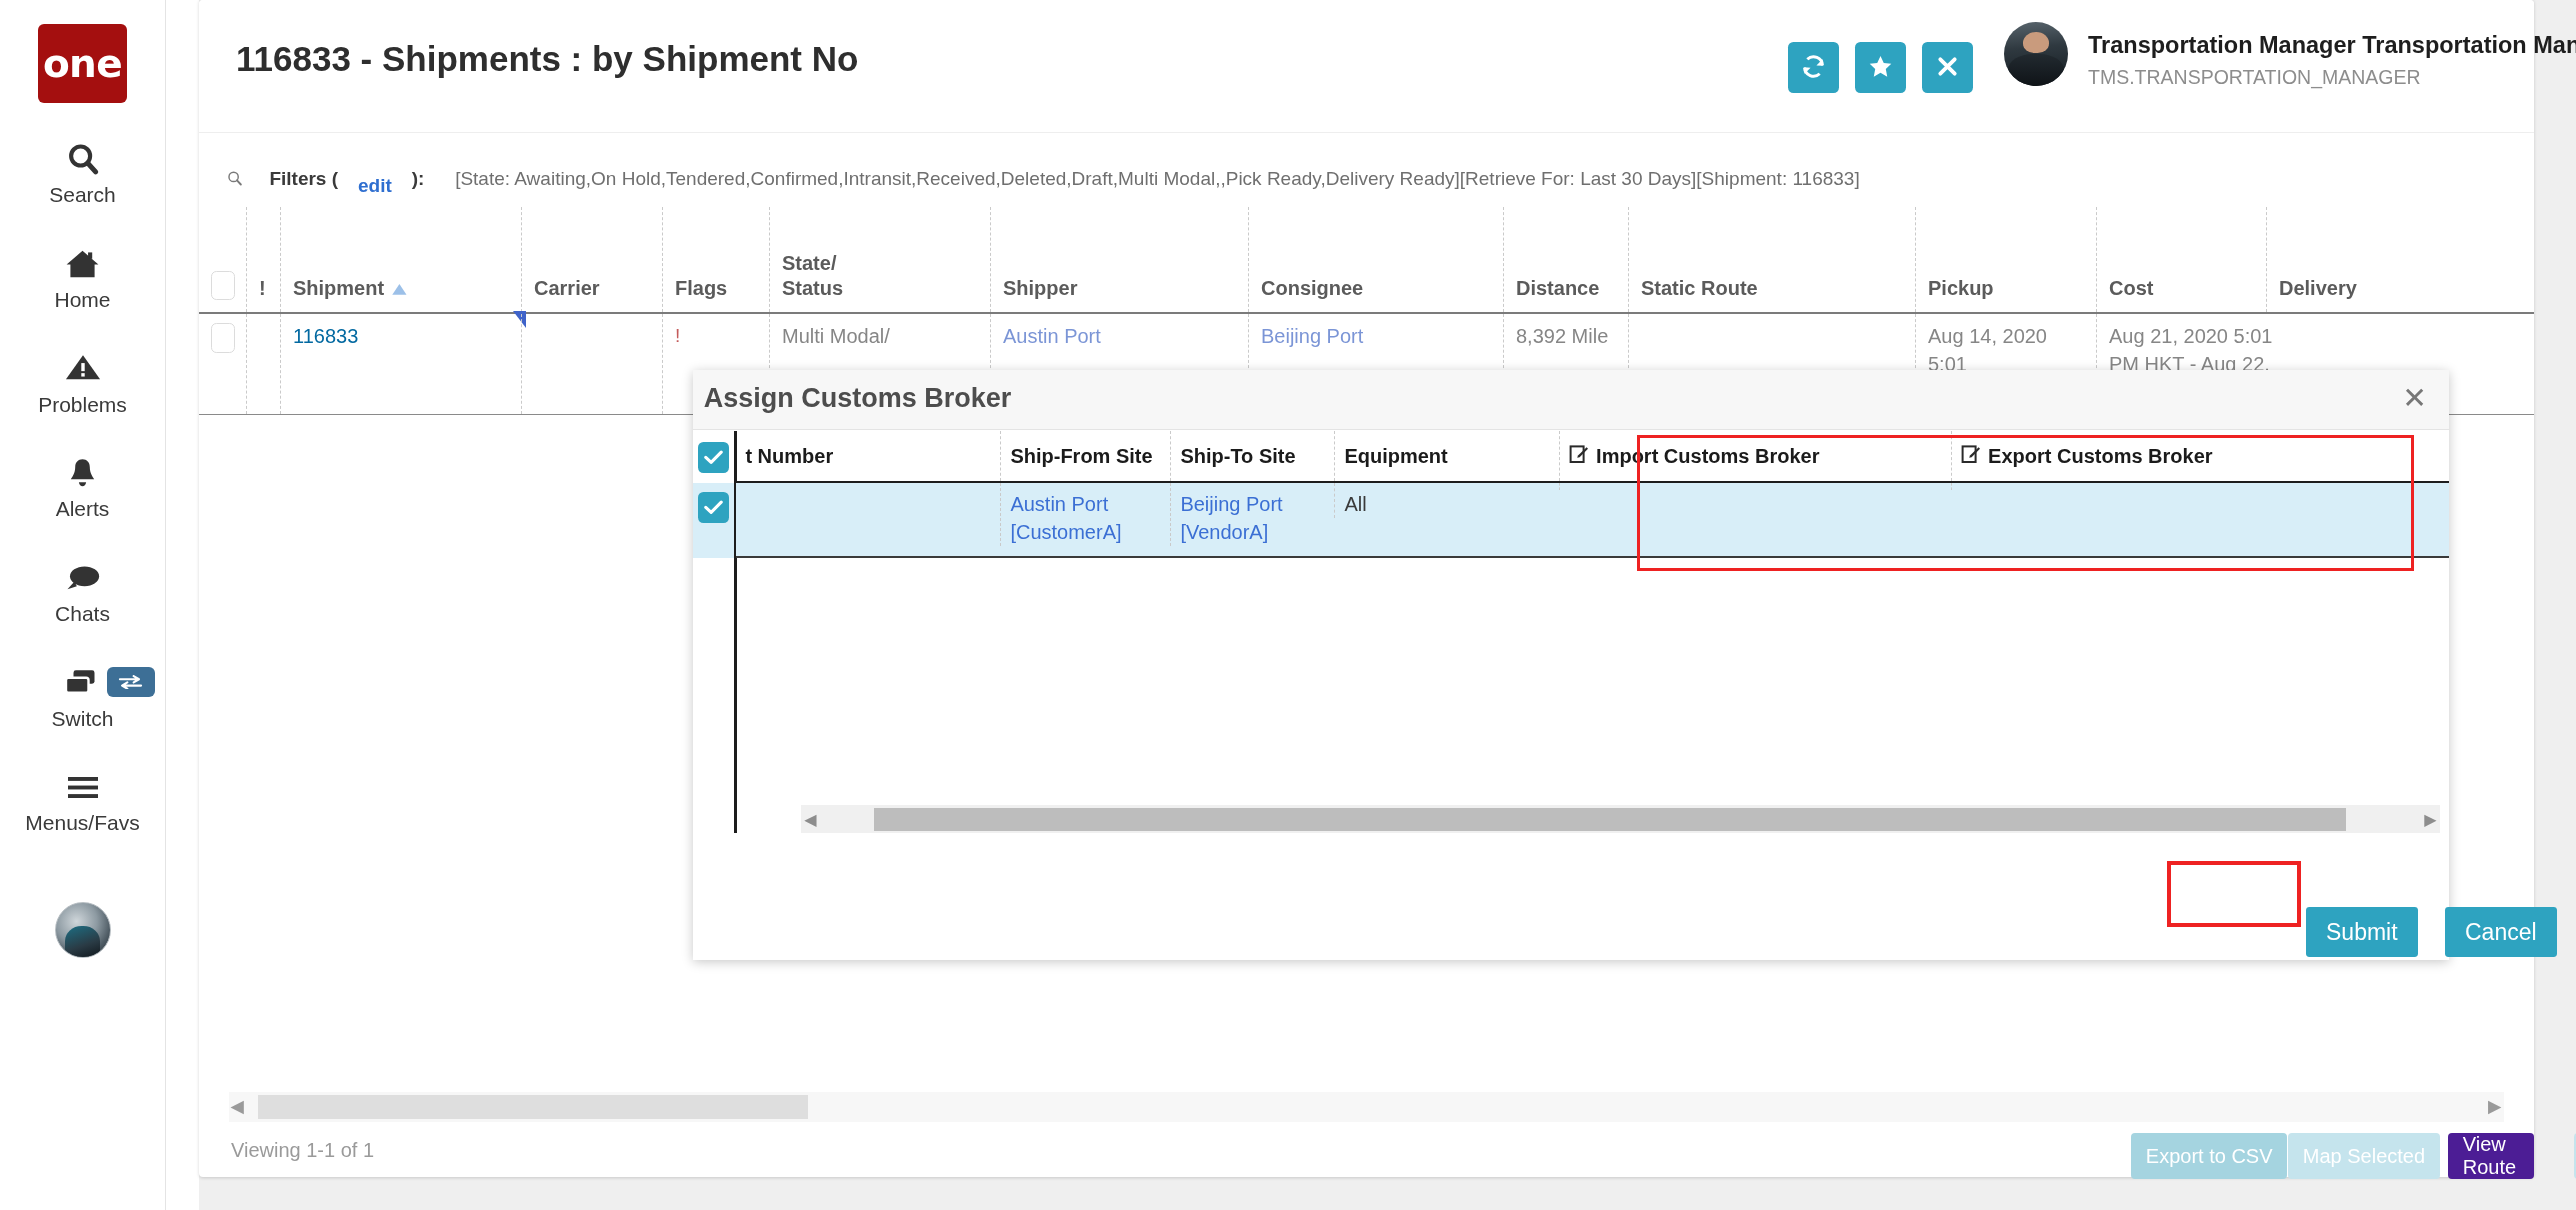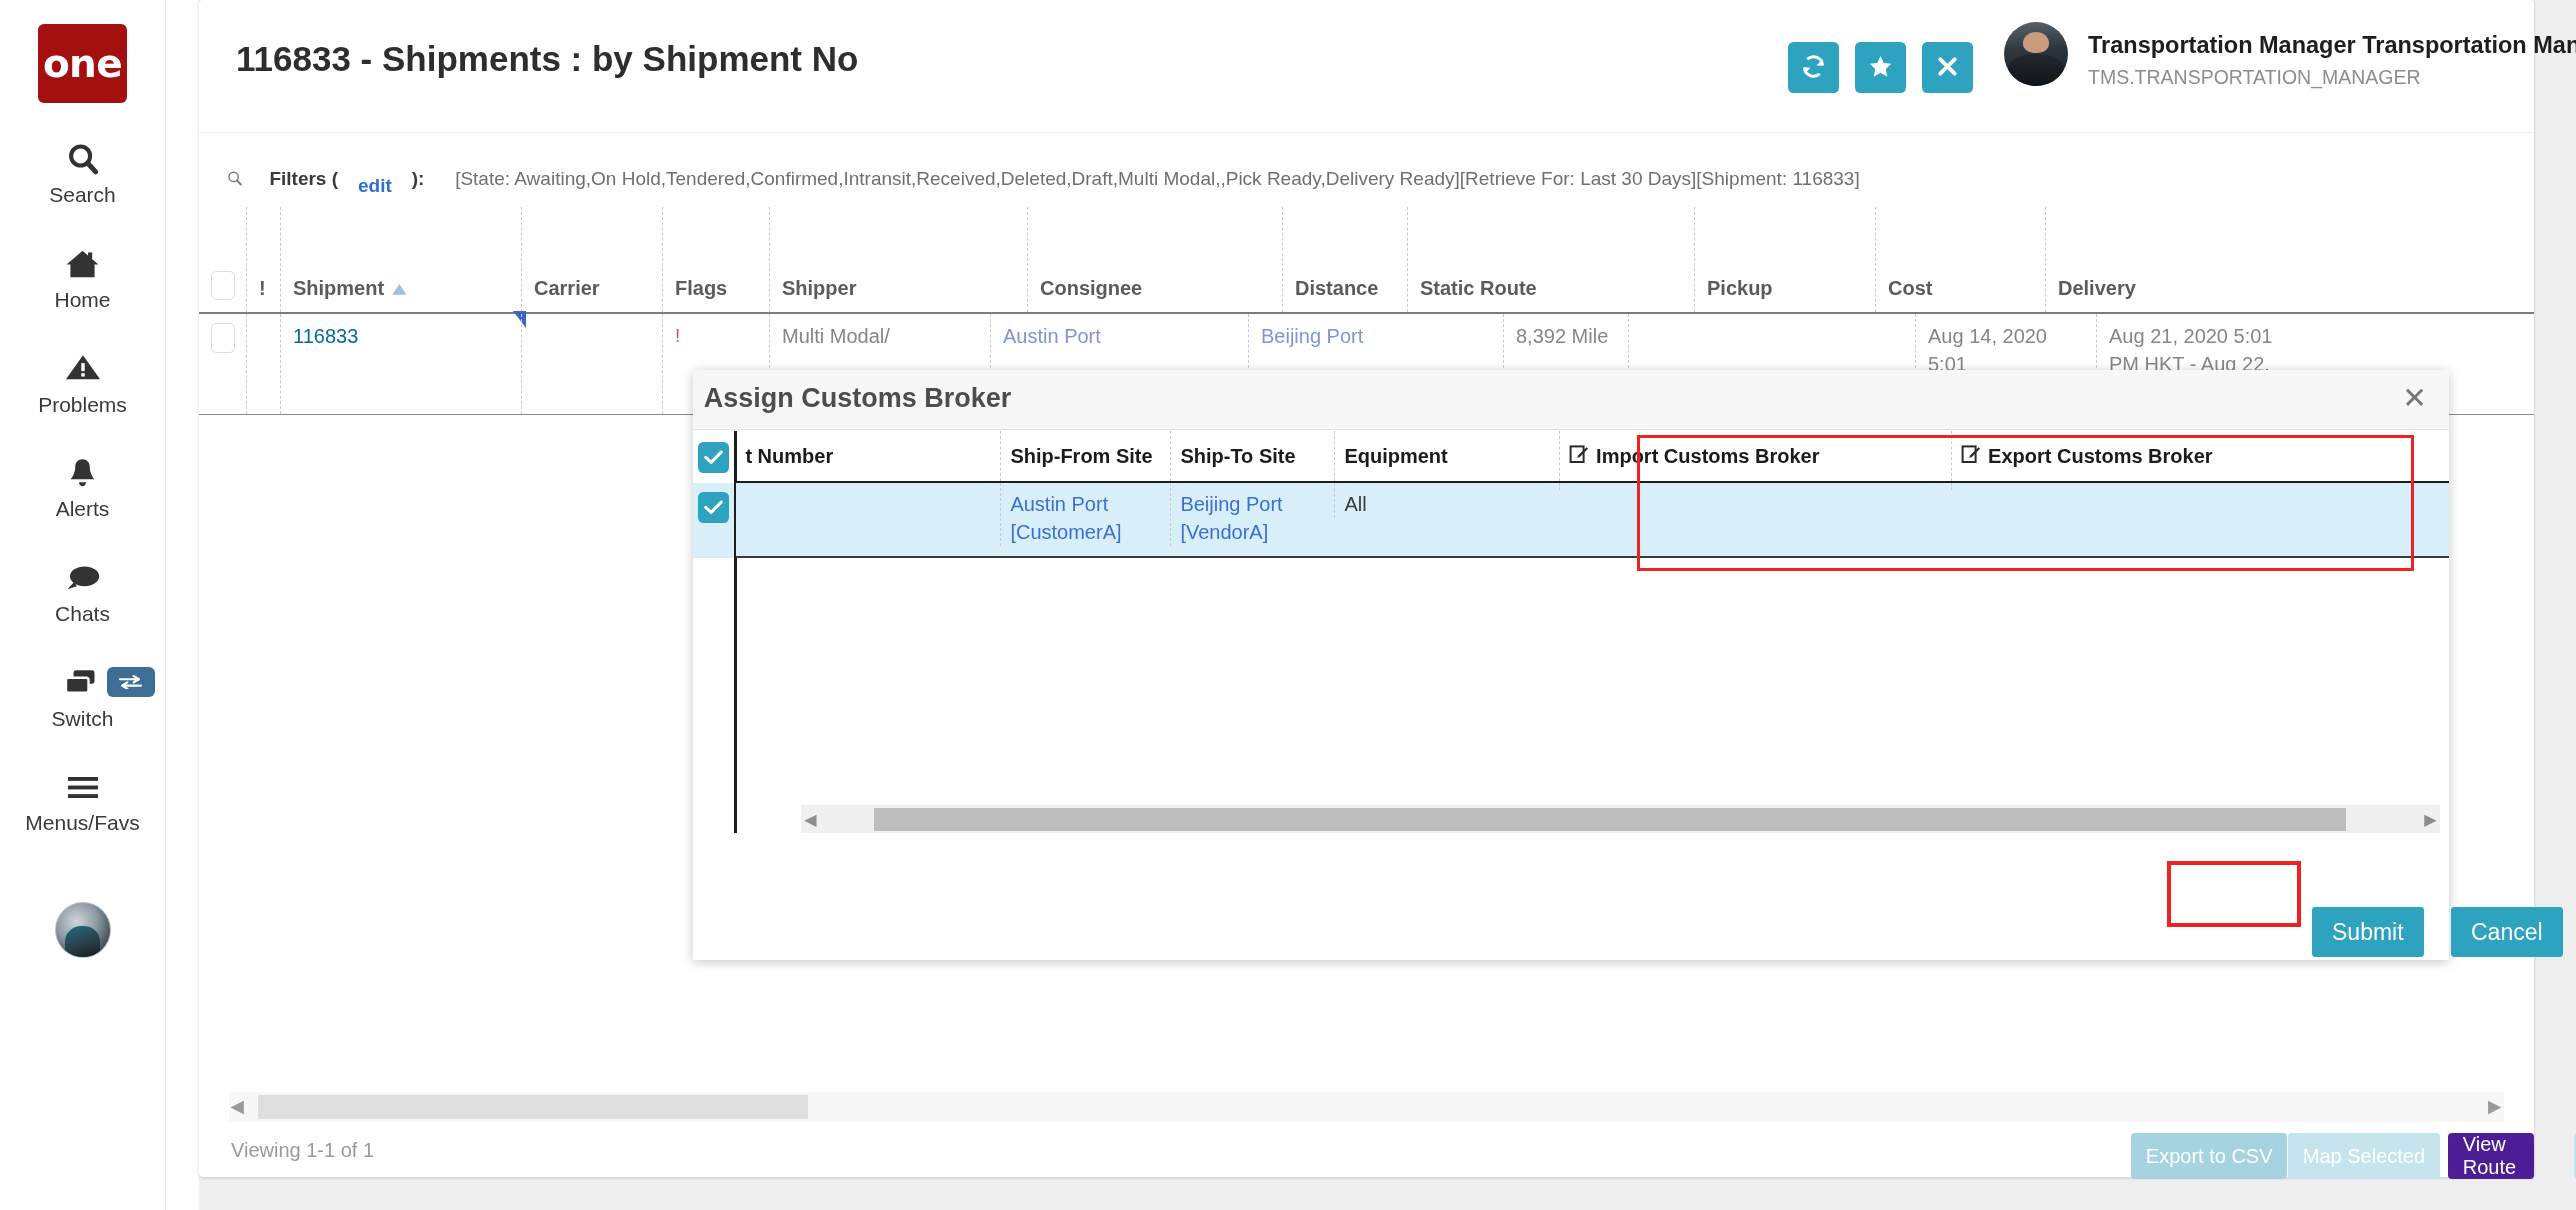--- a/index.html
+++ b/index.html
@@ -222,21 +222,21 @@
   }
 
   #mscroll {
     position:absolute; left:602px; top:805px; width:1639px; height:28px;
     background:#f0f0f0; display:flex; align-items:center; z-index:55;
   }
   #mscroll .arr { width:19px; text-align:center; color:#8d8d8d; font-size:16px; }
   #mscroll .mtrack { flex:1; height:23px; position:relative; }
   #mscroll .mthumb { position:absolute; left:54px; top:0; width:1472px; height:23px; background:#bdbdbd; }
 
-  #modal-foot { position:absolute; left:10px; top:463px; width:1756px; height:81px;padding-left:12px; }
+  #modal-foot { position:absolute; left:4px; top:463px; width:1756px; height:81px;padding-left:12px; }
   .mbtn {
     position:absolute; top:13.4px; height:50px; border-radius:3.4px;
     background:#2ea3c0; color:#fff; font-size:23px;
     display:flex; align-items:center; justify-content:center; cursor:pointer; padding:0 20px;
   }
   #mb-submit { left:1609px; }
   #mb-cancel { left:1748px; }
   #submit-redbox {
     position:absolute; left:1968px; top:861px; width:134px; height:66px;
     border:4px solid #ee2222; z-index:70; pointer-events:none;
@@ -399,20 +399,24 @@
                       <path d="M6 0 L12 9 L0 9 Z" fill="#9cc0e8"></path>
                     </svg></span>
               </div>
             </div>
             <div class="gcol" style="width:141px">
               <div class="th">Carrier</div>
             </div>
             <div class="gcol" style="width:107px">
               <div class="th">Flags</div>
             </div>
+            <div class="gcol" style="width:221px">
+              <div class="th">State/</div>
+              <div class="th">Status</div>
+            </div>
             <div class="gcol" style="width:258px">
               <div class="th">Shipper</div>
             </div>
             <div class="gcol" style="width:255px">
               <div class="th">Consignee</div>
             </div>
             <div class="gcol" style="width:125px">
               <div class="th">Distance</div>
             </div>
             <div class="gcol" style="width:287px">

